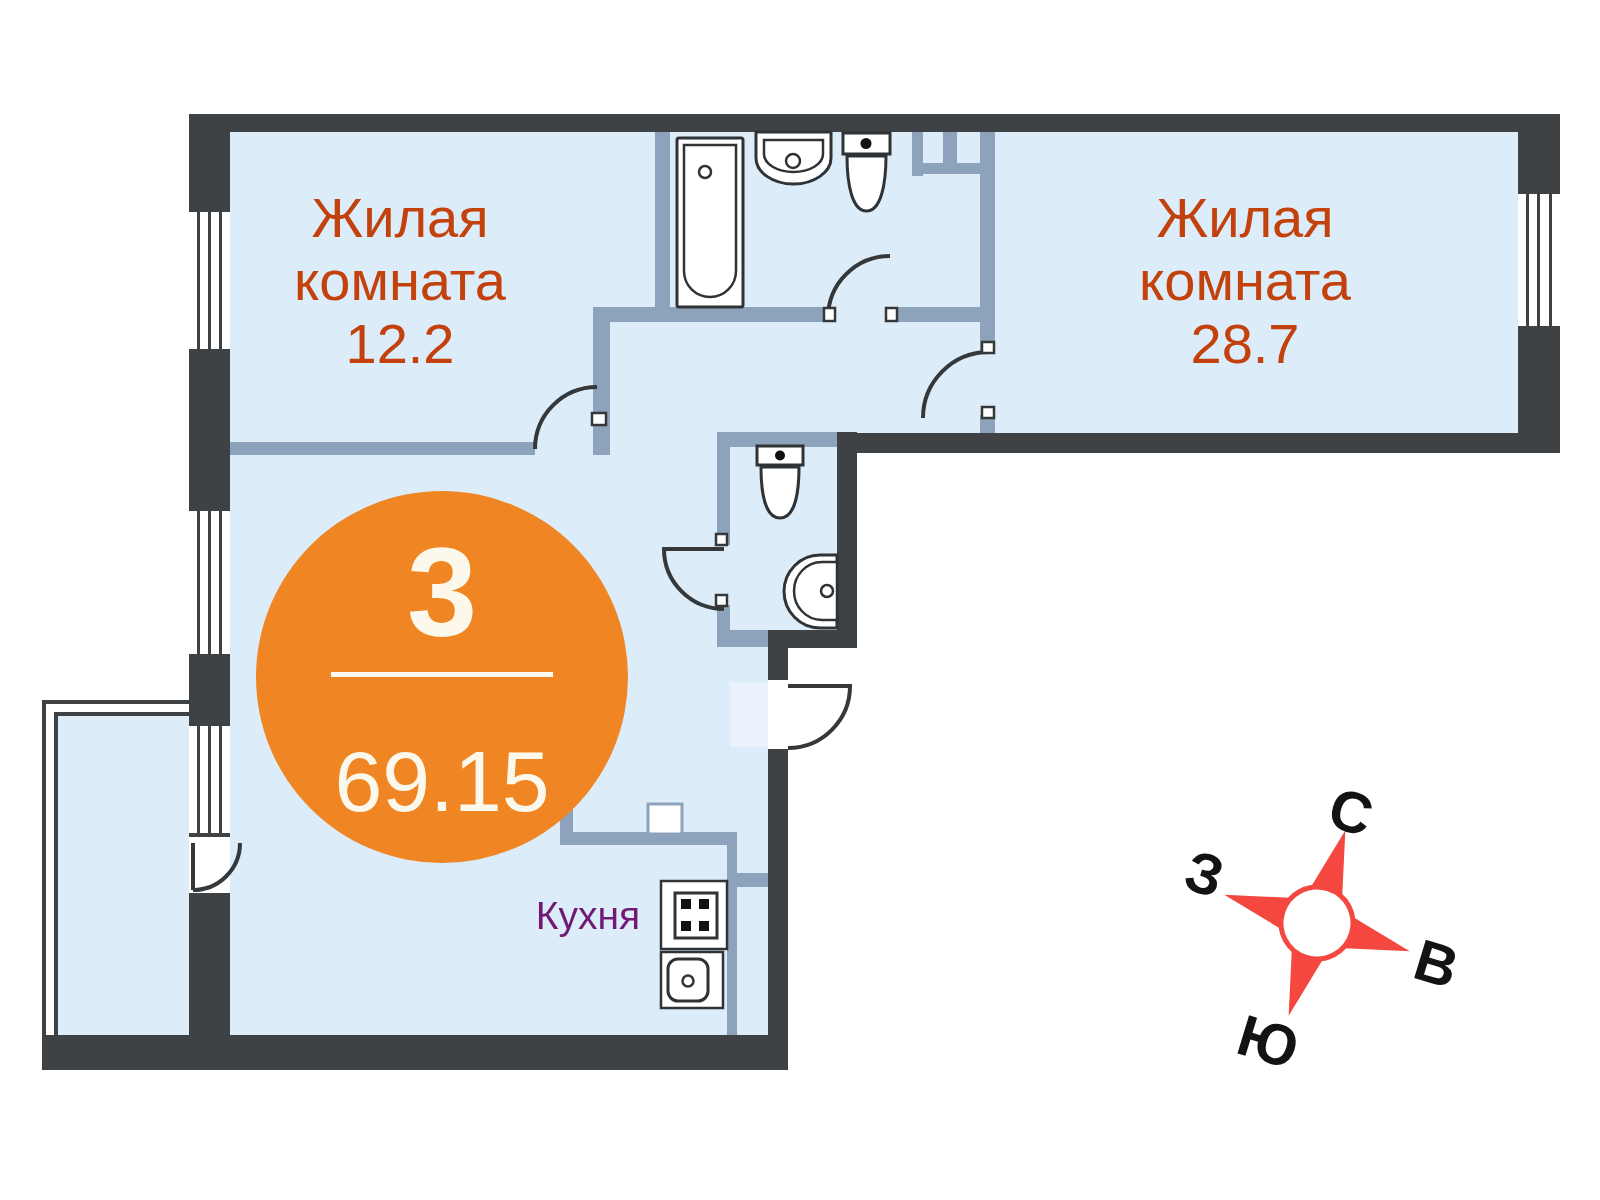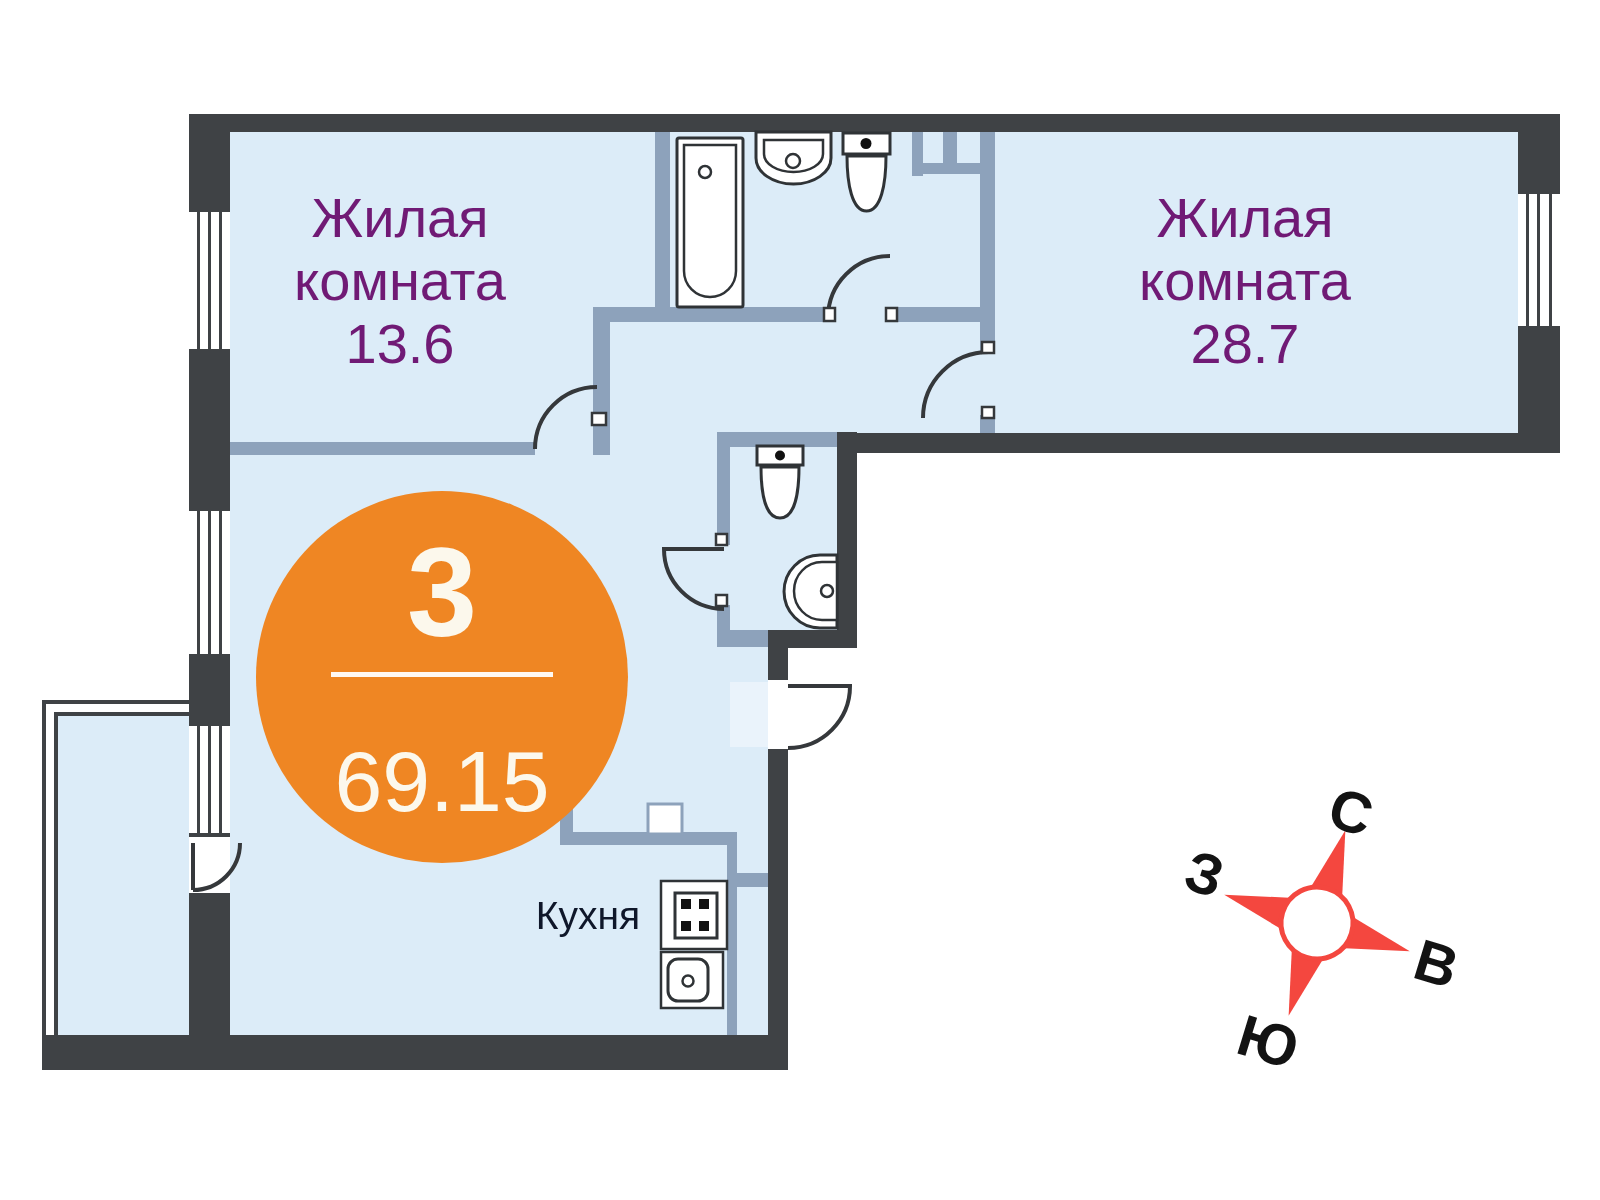--- a/index.html
+++ b/index.html
@@ -2,26 +2,26 @@
 <html><head>
 <meta charset="utf-8">
 <style>
   html,body{margin:0;padding:0;background:#ffffff;}
   .stage{
     position:relative;width:1600px;height:1200px;background:#ffffff;
     font-family:"Liberation Sans", sans-serif;overflow:hidden;
   }
   .stage svg{position:absolute;left:0;top:0;}
   .room-label{
-    position:absolute;text-align:center;color:#701a75;
+    position:absolute;text-align:center;color:#c2410c;
     font-size:56px;line-height:63px;letter-spacing:0px;
   }
   .room-label .area{font-size:56px;line-height:63px;}
   .kitchen-label{
-    position:absolute;text-align:center;color:#0f172a;
+    position:absolute;text-align:center;color:#701a75;
     font-size:39px;line-height:45px;
   }
   .badge{
     position:absolute;left:256px;top:491px;width:372px;height:372px;
     background:#ef8623;border-radius:50%;
     display:flex;flex-direction:column;align-items:center;justify-content:center;
     color:#fcf8ec;text-align:center;
   }
   .badge .count{font-size:126px;font-weight:bold;line-height:1;}
   .badge .divider{width:222px;height:5px;background:rgba(255,255,255,.95);margin:16px 0 14px 0;}
@@ -203,21 +203,21 @@
     <circle cx="0" cy="0" r="36" fill="#ffffff" stroke="#f4473f" stroke-width="5"></circle>
     <text x="0" y="-96" text-anchor="middle" font-size="58" font-weight="bold" fill="#131313">С</text>
     <text x="126" y="24" text-anchor="middle" font-size="58" font-weight="bold" fill="#131313">В</text>
     <text x="-12" y="148" text-anchor="middle" font-size="58" font-weight="bold" fill="#131313">Ю</text>
     <text x="-122" y="6" text-anchor="middle" font-size="58" font-weight="bold" fill="#131313">З</text>
   </g>
 </svg>
 
 <div class="room-label" style="left:250px;top:186px;width:300px;">
   <div>Жилая комната</div>
-  <div class="area">13.6</div>
+  <div class="area">12.2</div>
 </div>
 
 <div class="room-label" style="left:1095px;top:186px;width:300px;">
   <div>Жилая комната</div>
   <div class="area">28.7</div>
 </div>
 
 <div class="kitchen-label" style="left:438px;top:893px;width:300px;">
   <div>Кухня</div>
 </div>

